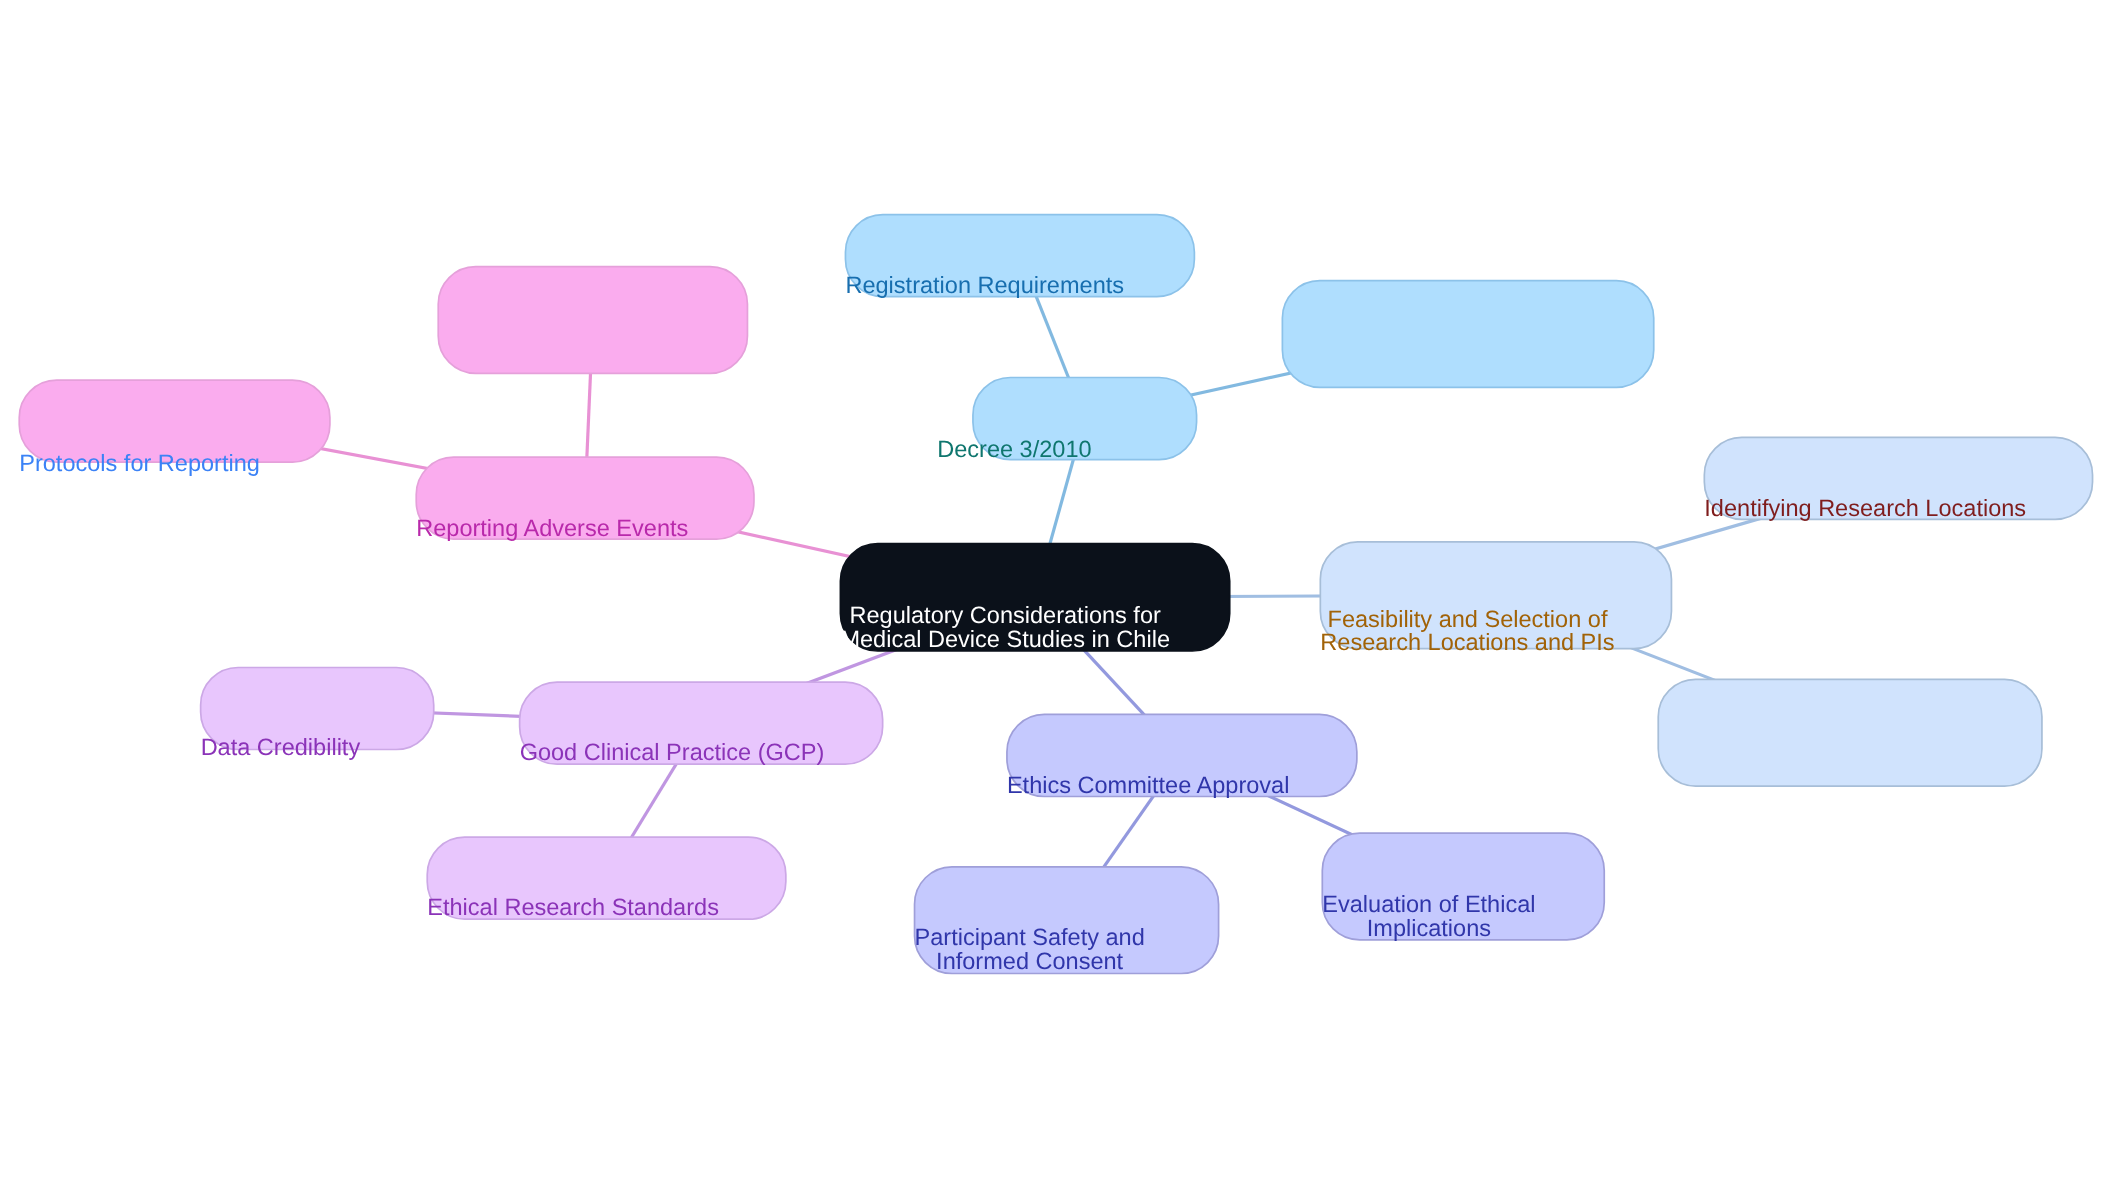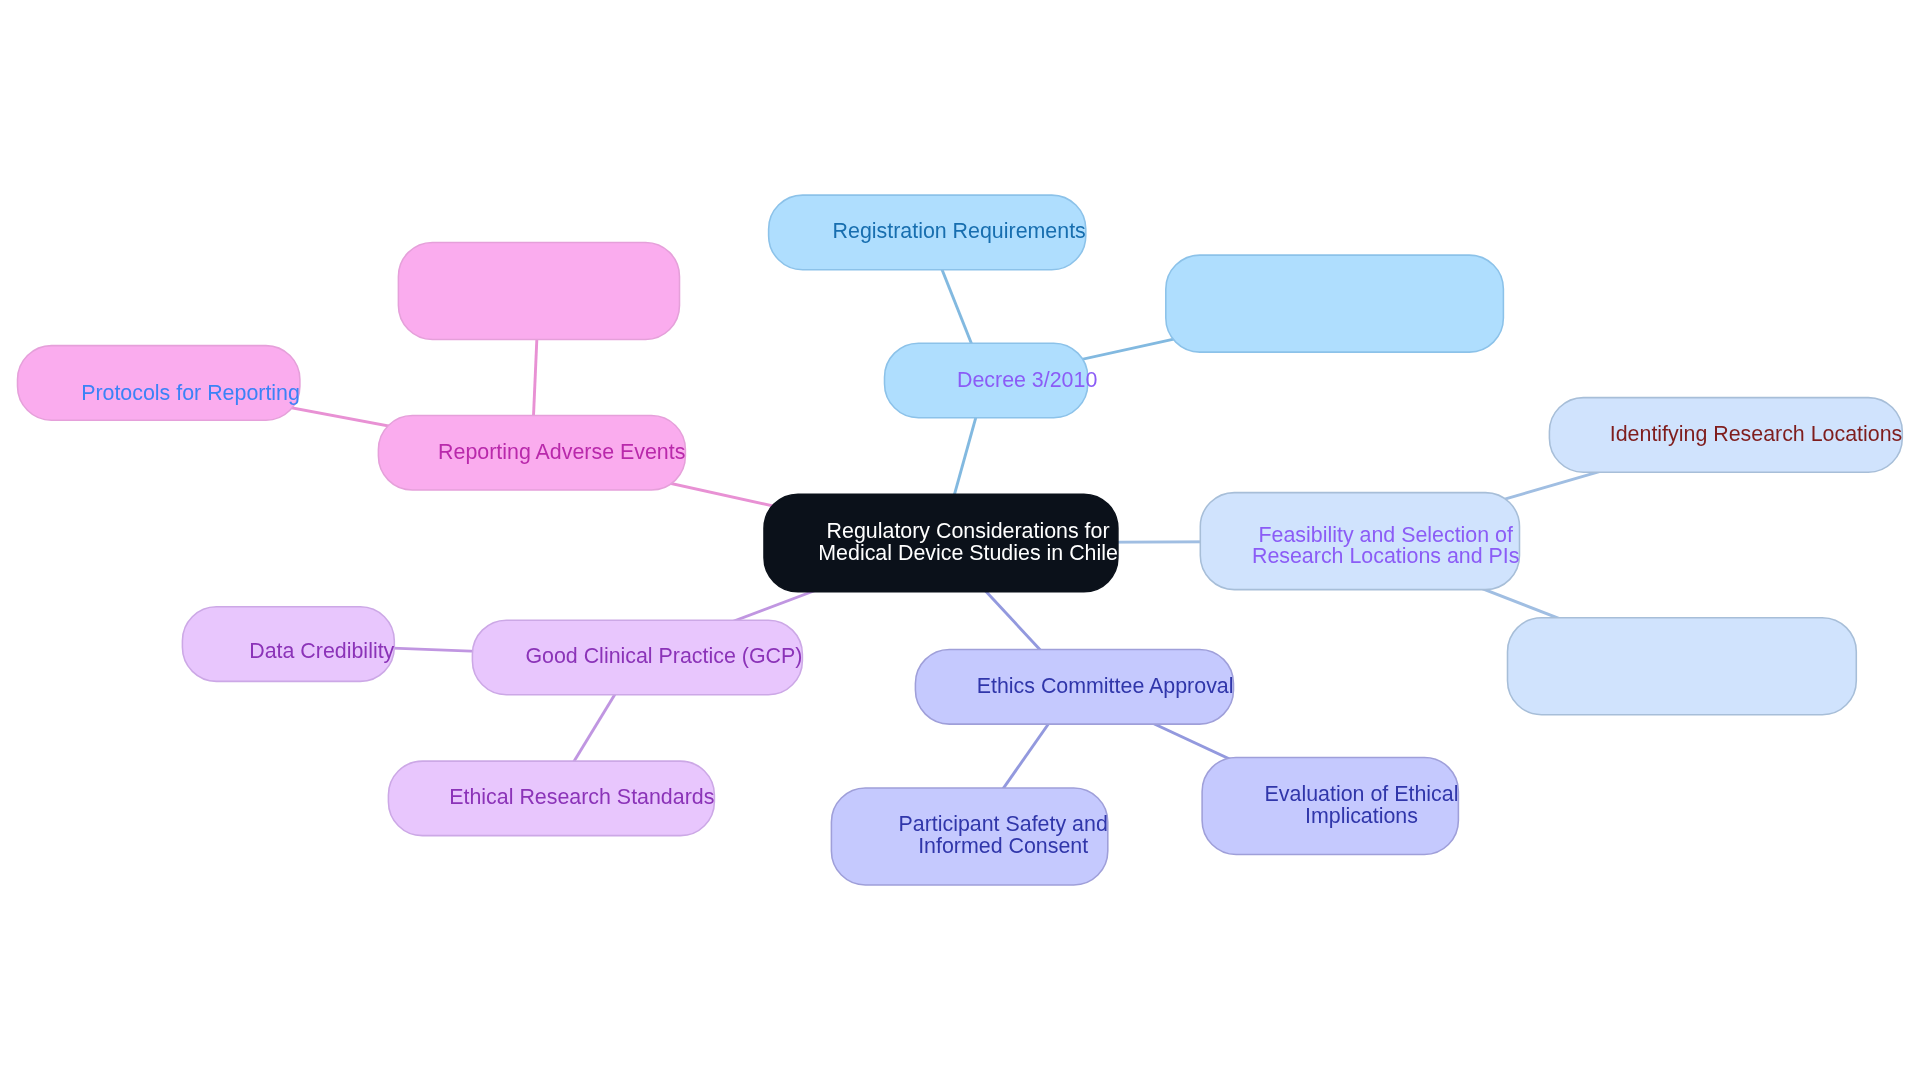--- a/index.html
+++ b/index.html
@@ -4,21 +4,21 @@
 <title>Regulatory Considerations for Medical Device Studies in Chile</title>
 <style>
   html,body{margin:0;padding:0;background:#ffffff;}
   body{width:1920px;height:1083px;overflow:hidden;
        font-family:"Liberation Sans",sans-serif;
        -webkit-font-smoothing:antialiased;}
   #mindmap{position:relative;width:1920px;height:1083px;background:#ffffff;}
   svg#scene{position:absolute;left:0;top:0;width:1920px;height:1083px;}
   #textlayer{position:absolute;left:0;top:0;width:1920px;height:1083px;}
   .nodelabel{position:absolute;box-sizing:border-box;display:flex;align-items:center;
-             justify-content:flex-end;text-align:center;}
+             justify-content:flex-start;text-align:center;margin-top:28px;}
   .nodelabel .label{display:block;font-size:21.4px;line-height:21.9px;
                     white-space:pre-line;position:relative;top:-0.15px;}
 </style>
 </head>
 <body>
 
 <div id="mindmap">
 
   <svg id="scene" viewBox="0 0 1920 1083">
     <g id="edgelayer">
@@ -55,27 +55,27 @@
         <rect x="378.4" y="415.5" width="307" height="74.55" rx="34" ry="34" fill="#FAACEE" stroke="#E5A0DA" stroke-width="1.55"></rect>
         <rect x="17.5" y="345.6" width="282.4" height="74.55" rx="34" ry="34" fill="#FAACEE" stroke="#E5A0DA" stroke-width="1.55"></rect>
         <rect x="398.4" y="242.4" width="281.1" height="97" rx="34" ry="34" fill="#FAACEE" stroke="#E5A0DA" stroke-width="1.55"></rect>
       </g>
   </svg>
   <div id="textlayer">
       <div class="nodelabel" style="left: 764px; top: 494.2px; width: 353.9px; height: 97.6px; color: rgb(255, 255, 255);">
         <span class="label">Regulatory Considerations for
 Medical Device Studies in Chile</span>
       </div>
-      <div class="nodelabel" style="left: 894px; top: 343.2px; width: 203.3px; height: 75px; color: #8b5cf6;">
+      <div class="nodelabel" style="left: 852px; top: 343.2px; width: 203.3px; height: 75px; color: #0f766e;">
         <span class="label">Decree 3/2010</span>
       </div>
       <div class="nodelabel" style="left: 768.6px; top: 195.1px; width: 317.2px; height: 74.55px; color: rgb(23, 110, 175);">
         <span class="label">Registration Requirements</span>
       </div>
-      <div class="nodelabel" style="left: 1200.3px; top: 492.6px; width: 319.2px; height: 108px; color: #8b5cf6;">
+      <div class="nodelabel" style="left: 1200.3px; top: 492.6px; width: 319.2px; height: 108px; color: #a16207;">
         <span class="label">Feasibility and Selection of
 Research Locations and PIs</span>
       </div>
       <div class="nodelabel" style="left: 1549.4px; top: 397.6px; width: 352.9px; height: 74.55px; color: #7f1d1d;">
         <span class="label">Identifying Research Locations</span>
       </div>
       <div class="nodelabel" style="left: 915.4px; top: 649.4px; width: 318.1px; height: 74.7px; color: rgb(48, 54, 170);">
         <span class="label">Ethics Committee Approval</span>
       </div>
       <div class="nodelabel" style="left: 831.4px; top: 788px; width: 276.4px; height: 97px; color: rgb(48, 54, 170);">

